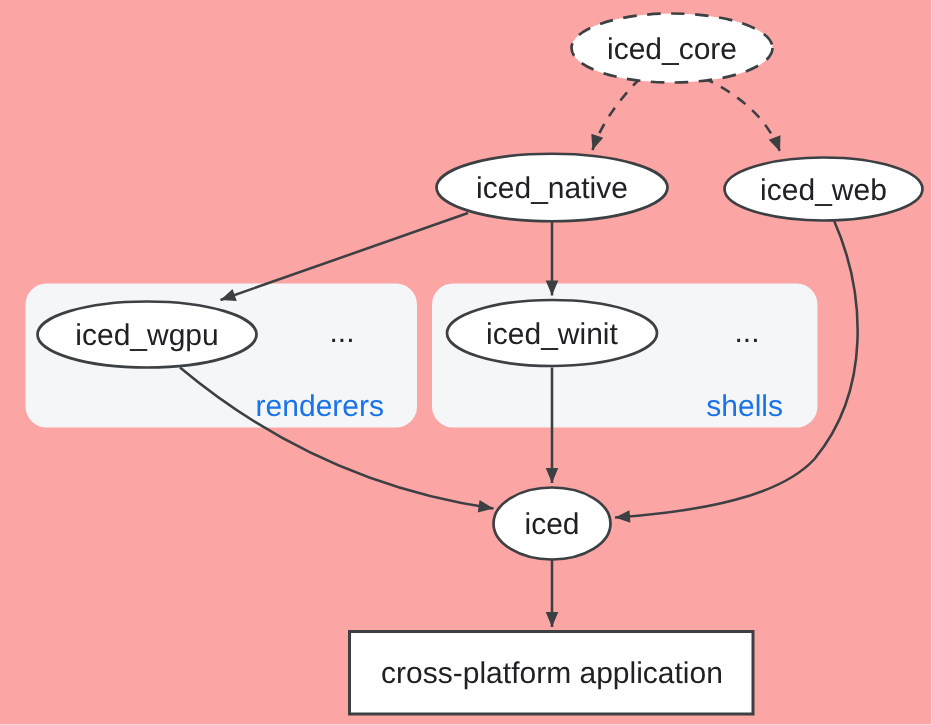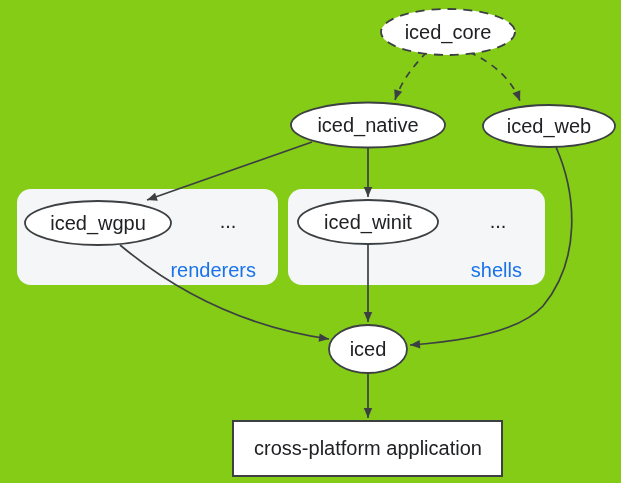--- a/index.html
+++ b/index.html
@@ -4,21 +4,21 @@
 <style>
   html, body {
     margin: 0;
     padding: 0;
     background: #ffffff;
   }
   .stage {
     position: relative;
     width: 621px;
     height: 483px;
-    background: #84cc16;
+    background: #fca5a5;
     font-family: "Liberation Sans", sans-serif;
   }
   svg text {
     font-family: "Liberation Sans", sans-serif;
     font-size: 20px;
     fill: #202124;
   }
   .node-shape {
     fill: #ffffff;
     stroke: #3c4043;

